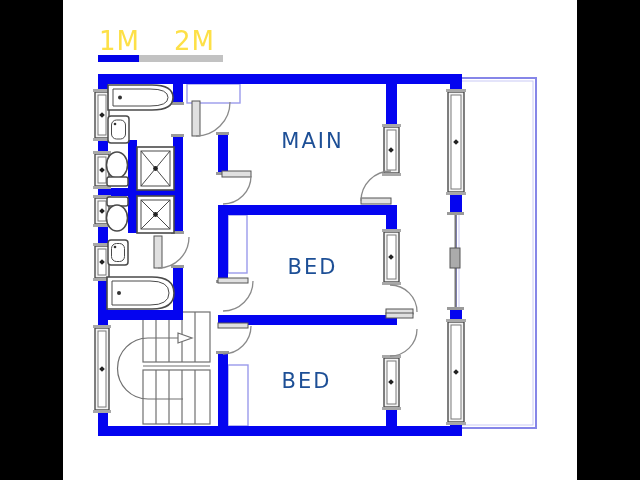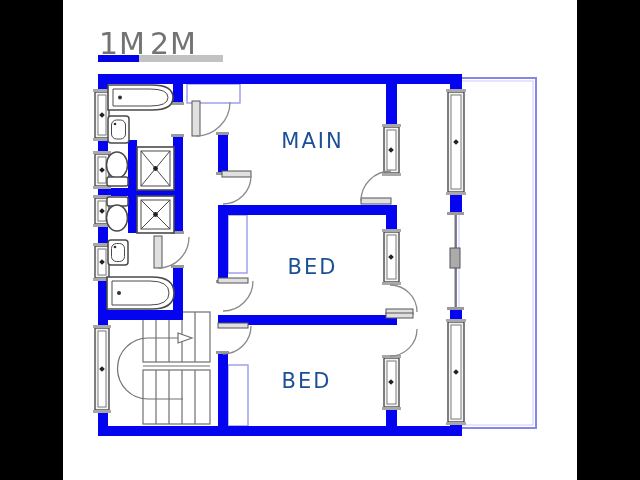--- a/index.html
+++ b/index.html
@@ -1,33 +1,33 @@
 <!DOCTYPE html>
 <html><head>
 <meta charset="utf-8">
 <style>
   html,body{margin:0;padding:0;background:#000;}
   #canvas{position:relative;width:640px;height:480px;background:#000;overflow:hidden;
           font-family:"DejaVu Sans","Liberation Sans",sans-serif;}
   #paper{position:absolute;left:63px;top:0;width:514px;height:480px;background:#ffffff;}
   svg{position:absolute;left:0;top:0;}
   .lbl{position:absolute;color:#1d4f96;font-size:21px;letter-spacing:2px;text-align:center;}
-  .scale-lbl{position:absolute;color:#737373;font-size:30px;letter-spacing:1px;}
+  .scale-lbl{position:absolute;color:#fde047;font-size:26px;letter-spacing:1px;}
   .bar{position:absolute;height:7px;top:55px;}
   #bar1{left:98px;width:41px;background:#0202e8;}
   #bar2{left:139px;width:84px;background:#c2c2c2;}
 </style>
 </head>
 <body>
 
 <div id="canvas">
   <div id="paper"></div>
 
   <div class="scale-lbl" style="left:99px;top:26px;">1M</div>
-  <div class="scale-lbl" style="left:150px;top:26px;">2M</div>
+  <div class="scale-lbl" style="left:174px;top:26px;">2M</div>
   <div id="bar1" class="bar"></div>
   <div id="bar2" class="bar"></div>
 
   <svg width="640" height="480" viewBox="0 0 640 480">
 
     <g>
       <rect x="456" y="78" width="80" height="350" fill="none" stroke="#8686e8" stroke-width="2"></rect>
       <rect x="459" y="81" width="74" height="344" fill="none" stroke="#cacaf6" stroke-width="1"></rect>
     </g>
 

